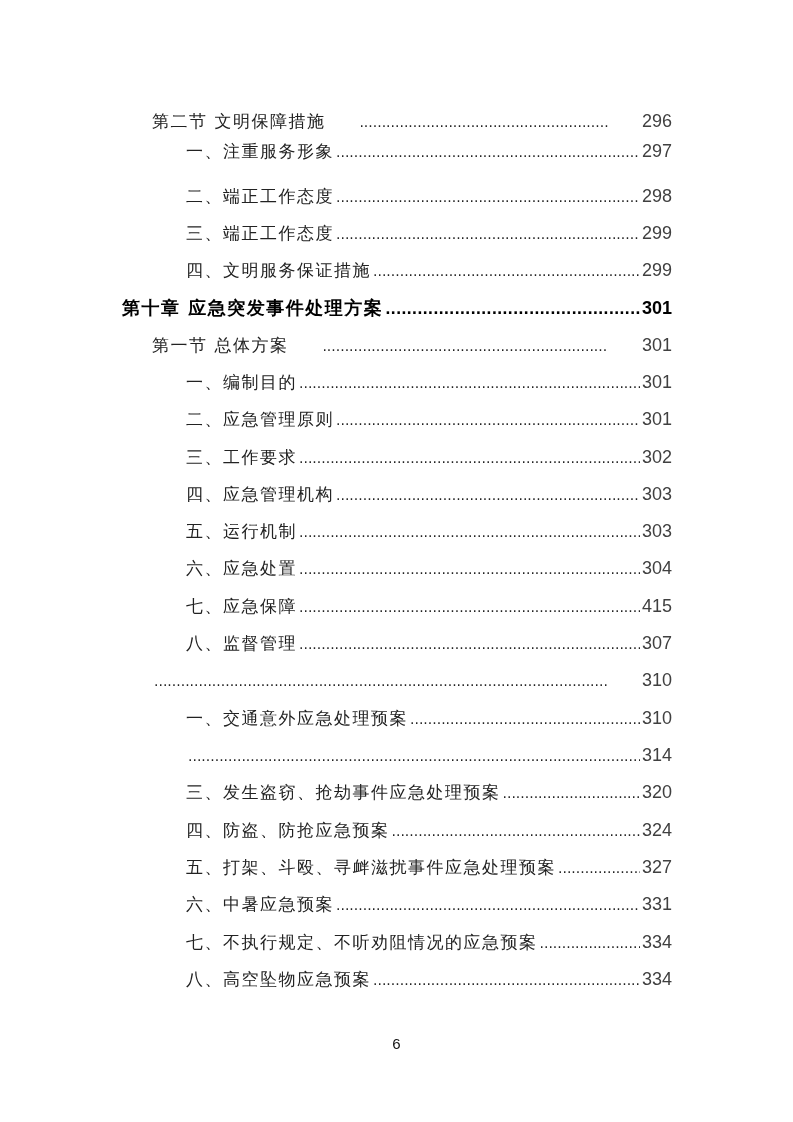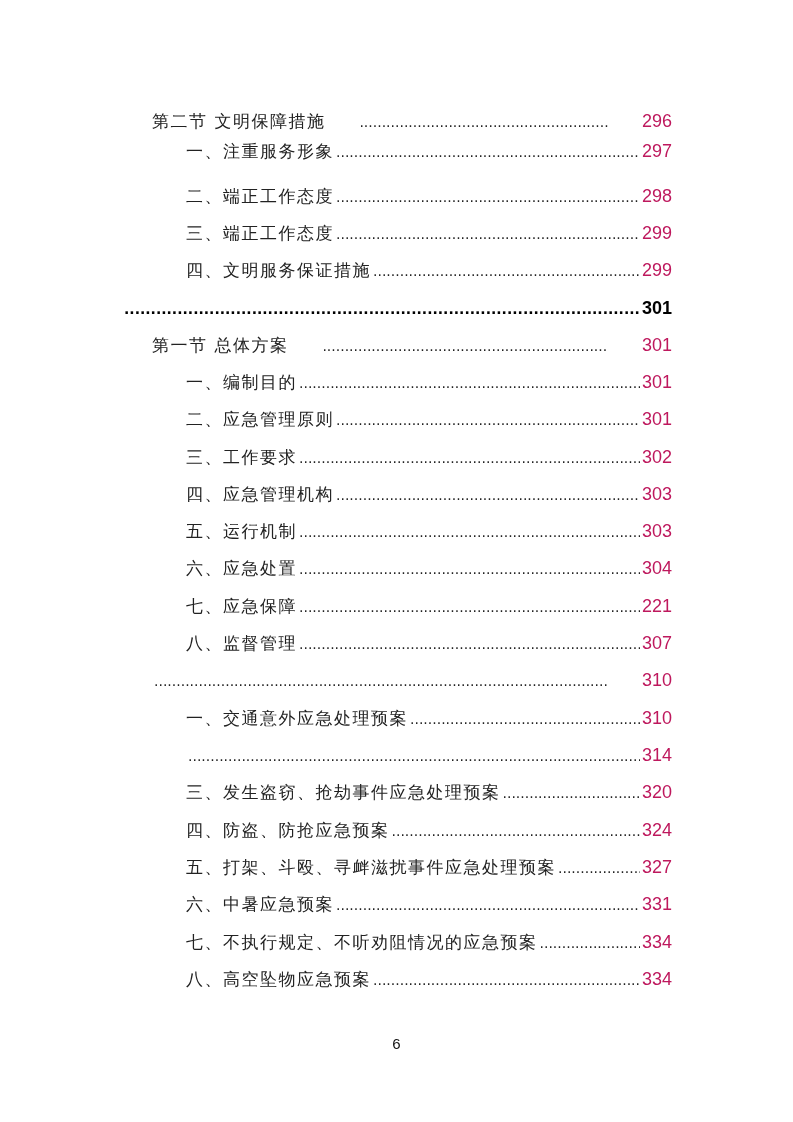--- a/index.html
+++ b/index.html
@@ -6,21 +6,21 @@
   body { width: 793px; height: 1122px; position: relative; overflow: hidden;
          font-family: "DejaVu Sans", "Liberation Sans", sans-serif; color: #111; }
   .toc { position: absolute; left: 0; top: 0; width: 793px; }
   .row { position: absolute; height: 30px; display: flex; align-items: flex-end;
          right: 121px; font-size: 17px; line-height: 22px; letter-spacing: 1.5px; }
   .row .title { white-space: nowrap; color: #222; }
   .row .dots { flex: 1; overflow: hidden; white-space: nowrap; margin: 0 2px 0 2px;
                color: #222; letter-spacing: 0; font-size: 14px; line-height: 20px; }
   .row .dots::before { content: "......................................................................................................................................................................................."; }
   .row .page { font-family: "Liberation Sans", sans-serif; white-space: nowrap;
-               letter-spacing: 0; font-size: 18px; color: #be185d; }
+               letter-spacing: 0; font-size: 18px; color: #404040; }
   .row.chapter { font-weight: bold; font-size: 18px; }
   .row.chapter .title { color: #000; }
   .row.chapter .dots { font-weight: bold; color: #000; }
   .row.chapter .page { font-weight: bold; color: #000; }
   .lvl-ch { left: 122px; }
   .lvl-sec { left: 152px; gap: 32px; }
   .lvl-item { left: 186px; }
   .footer { position: absolute; left: 0; width: 793px; top: 1035px; text-align: center;
             font-family: "Liberation Sans", sans-serif; font-size: 15px; color: #111; }
 </style>
@@ -47,20 +47,21 @@
     <span class="title">三、端正工作态度</span>
     <span class="dots"></span>
     <span class="page">299</span>
   </div>
   <div class="row lvl-item" style="top:251px">
     <span class="title">四、文明服务保证措施</span>
     <span class="dots"></span>
     <span class="page">299</span>
   </div>
   <div class="row chapter lvl-ch" style="top:289px">
+    <span class="title">第十章  应急突发事件处理方案</span>
     <span class="dots"></span>
     <span class="page">301</span>
   </div>
   <div class="row lvl-sec" style="top:326px">
     <span class="title">第一节  总体方案</span>
     <span class="dots"></span>
     <span class="page">301</span>
   </div>
   <div class="row lvl-item" style="top:363px">
     <span class="title">一、编制目的</span>
@@ -88,21 +89,21 @@
     <span class="page">303</span>
   </div>
   <div class="row lvl-item" style="top:549px">
     <span class="title">六、应急处置</span>
     <span class="dots"></span>
     <span class="page">304</span>
   </div>
   <div class="row lvl-item" style="top:587px">
     <span class="title">七、应急保障</span>
     <span class="dots"></span>
-    <span class="page">221</span>
+    <span class="page">415</span>
   </div>
   <div class="row lvl-item" style="top:624px">
     <span class="title">八、监督管理</span>
     <span class="dots"></span>
     <span class="page">307</span>
   </div>
   <div class="row lvl-sec" style="top:661px">
     <span class="dots"></span>
     <span class="page">310</span>
   </div>

